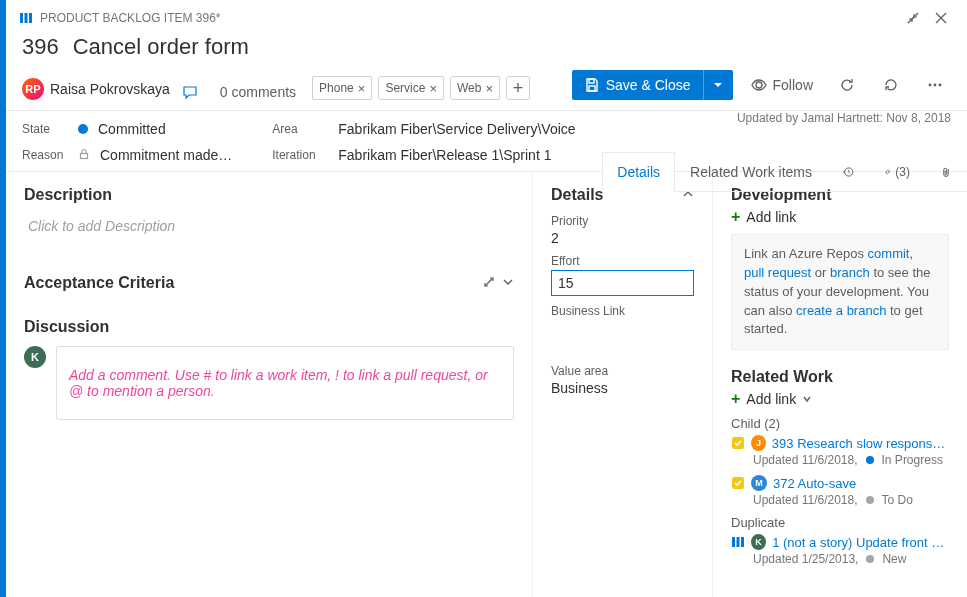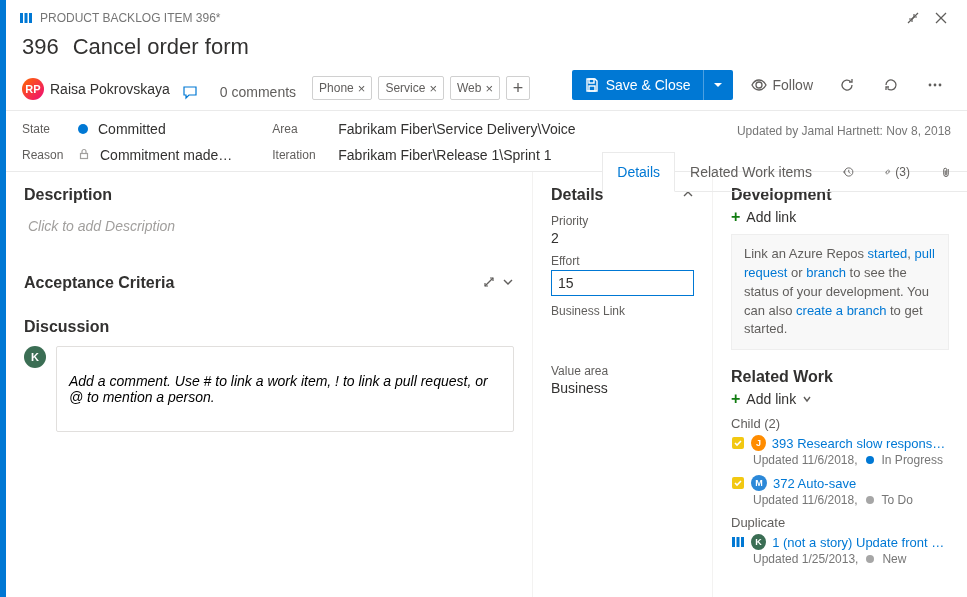--- a/index.html
+++ b/index.html
@@ -44,21 +44,21 @@
   
   .fields { display:flex; padding: 10px 16px 8px 16px; gap: 40px; border-top:1px solid #eaeaea; border-bottom:1px solid #eaeaea; position:relative; }
   .field-col { display:flex; flex-direction:column; gap: 10px; }
   .field-row { display:flex; align-items:center; gap: 10px; }
   .field-label { width: 46px; font-size:12px; color:#605e5c; }
   .field-label.wide { width:56px; }
   .state-dot { width:10px; height:10px; border-radius:50%; background:#0078d4; display:inline-block; }
   .state-dot.gray { background:#a6a6a6; }
   .lock-icon { color:#a19f9d; }
   .field-val { color:#323130; }
-  .updated-by { position:absolute; right:16px; top:13px; font-size:12px; color:#767676; }
+  .updated-by { position:absolute; right:16px; top:0; font-size:12px; color:#767676; }
 
   
   .tabs-row { position:absolute; top:152px; right:0; display:flex; align-items:center; border-bottom:1px solid #eaeaea; height:40px; }
   .tab { padding: 0 14px; height:40px; display:flex; align-items:center; color:#605e5c; border:1px solid transparent; font-size:14px; }
   .tab.active { color:#0078d4; border:1px solid #eaeaea; border-bottom:1px solid #fff; background:#fff; }
   .tab-icon { width:42px; display:flex; align-items:center; justify-content:center; color:#605e5c; gap:4px; font-size:12px; }
 
   
   .main { display:flex; flex:1; }
   .col { padding: 14px 18px 10px 18px; }
@@ -70,21 +70,21 @@
   .sect-title { font-size:16px; font-weight:600; }
   .sect-act { display:flex; align-items:center; gap:6px; color:#605e5c; font-size:14px; }
 
   .placeholder { color:#a19f9d; font-style:italic; padding: 4px 0 22px 4px; font-size:14px; }
 
   .mid-label { font-size:12px; color:#605e5c; margin-top:8px; }
   .mid-val { font-size:14px; color:#323130; margin-top:2px; }
   .effort-input { width: 143px; border:1px solid #0078d4; padding:4px 6px; font-size:14px; color:#323130; margin-top:2px; }
 
   .discussion-box { display:flex; gap:10px; }
-  .comment-area { flex:1; border:1px solid #e1dfdd; border-radius:2px; padding:26px 12px; min-height:72px; font-style:italic; color:#000000; font-size:14px; }
+  .comment-area { flex:1; border:1px solid #e1dfdd; border-radius:2px; padding:20px 12px; min-height:72px; font-style:italic; color:#ec4899; font-size:14px; }
 
   .add-link { display:flex; align-items:center; gap:6px; color:#323130; font-size:14px; margin: 4px 0 8px 0; }
   .add-link .plus { color:#107c10; font-weight:700; font-size:16px; }
 
   .hint-box { background:#f8f8f8; border:1px solid #eee; padding:10px 12px; font-size:13px; color:#605e5c; line-height:1.45; }
   .hint-box a { color:#0078d4; text-decoration:none; }
 
   .rw-group-label { font-size:13px; color:#605e5c; margin: 6px 0 4px 0; }
   .rw-item { display:flex; align-items:center; gap:6px; font-size:13px; margin-bottom:2px; }
   .rw-item svg.kind { color:#f2c811; flex:none; }
@@ -309,21 +309,21 @@
       <div class="mid-val" data-interactable="true">Business</div>
     </div>
 
     <div class="col col-right">
       <div class="sect-title" data-interactable="false">Development</div>
       <div class="add-link" data-interactable="true">
         <span class="plus" data-interactable="false">+</span>
         <span>Add link</span>
       </div>
       <div class="hint-box" data-interactable="false">
-        <span>Link an Azure Repos </span><a data-interactable="true">started</a><span>, </span><a data-interactable="true">pull request</a><span> or </span><a data-interactable="true">branch</a><span> to see the status of your development. You can also </span><a data-interactable="true">create a branch</a><span> to get started.</span>
+        <span>Link an Azure Repos </span><a data-interactable="true">commit</a><span>, </span><a data-interactable="true">pull request</a><span> or </span><a data-interactable="true">branch</a><span> to see the status of your development. You can also </span><a data-interactable="true">create a branch</a><span> to get started.</span>
       </div>
 
       <div class="sect-title" style="margin-top:18px" data-interactable="false">Related Work</div>
       <div class="add-link" data-interactable="true">
         <span class="plus" data-interactable="false">+</span>
         <span>Add link</span>
         <svg width="10" height="10" viewBox="0 0 10 10" stroke="#605e5c" fill="none" stroke-width="1.4" data-interactable="false">
             <path d="M2 3 L5 7 L8 3"></path>
           </svg>
       </div>

